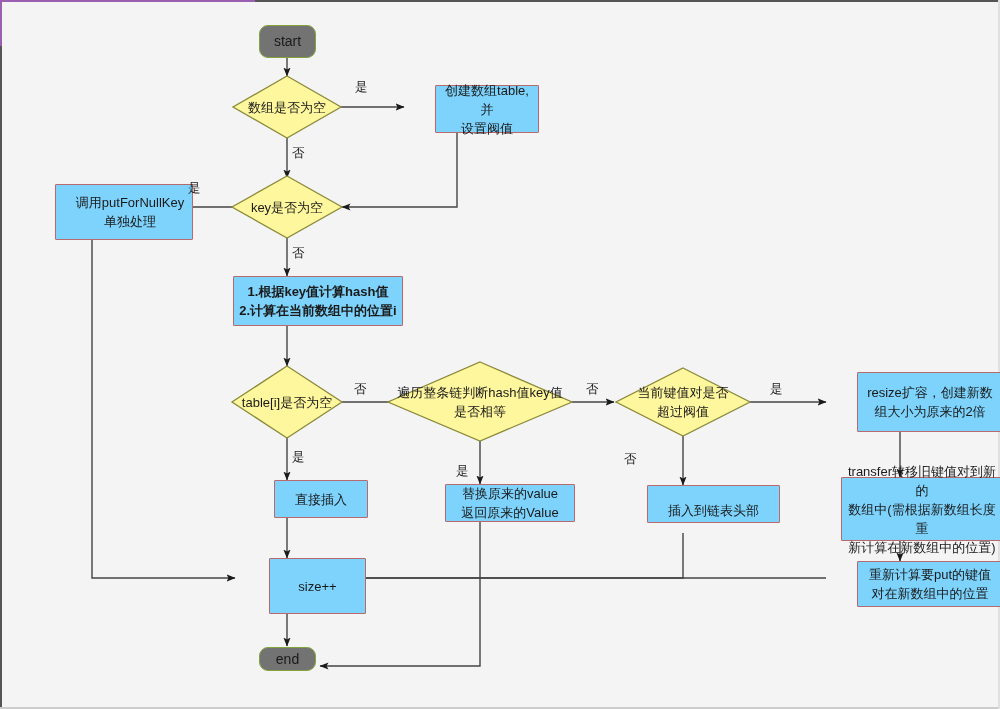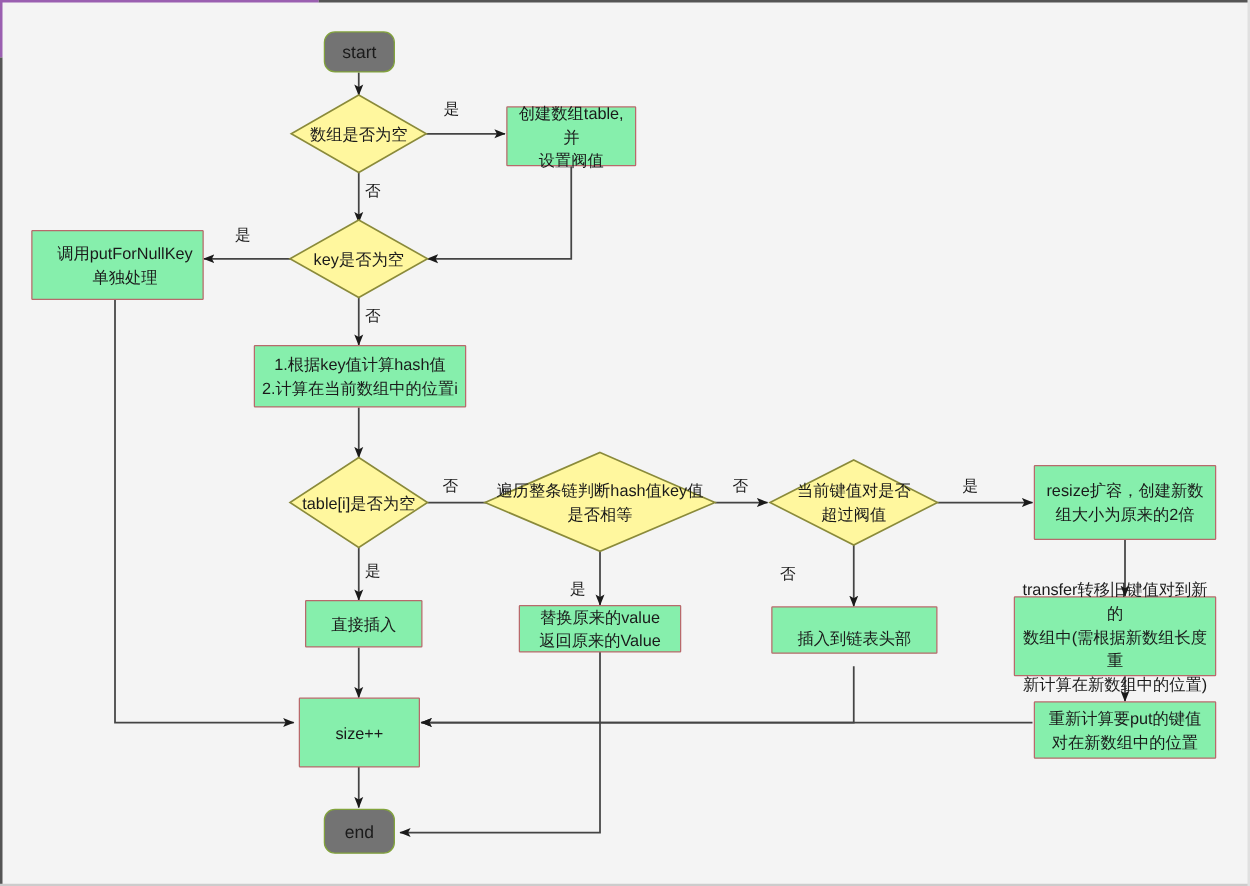--- a/index.html
+++ b/index.html
@@ -60,23 +60,24 @@
     white-space: pre-line;
     padding: 2px 4px;
   }
   .node.terminal {
     background: #737373;
     border: 1.3px solid #82a33d;
     border-radius: 9px;
     font-size: 14px;
   }
   .node.process {
-    background: #86efac;
+    background: #7dd3fc;
     border: 1.3px solid #b8696b;
     border-radius: 1px;
+    margin-left: 30px;
   }
   .node.decision {
     background: transparent;
     border: none;
   }
   .decision .dlabel {
     position: relative;
     z-index: 2;
     width: 100%;
     text-align: center;
@@ -177,21 +178,21 @@
 
   <div class="node decision" style="left:232px; top:176px; width:110px; height:62px;">
     <span class="dlabel">key是否为空</span>
   </div>
 
   <div class="node process" style="left:25px; top:184px; width:138px; height:56px;padding-left:16px;">
     <span>调用putForNullKey
 单独处理</span>
   </div>
 
-  <div class="node process" style="left:203px; top:276px; width:170px; height:50px;">
+  <div class="node process" style="left:203px; top:276px; width:170px; height:50px;font-weight:bold;">
     <span>1.根据key值计算hash值
 2.计算在当前数组中的位置i</span>
   </div>
 
   <div class="node decision" style="left:232px; top:366px; width:110px; height:72px;">
     <span class="dlabel">table[i]是否为空</span>
   </div>
 
   <div class="node decision" style="left:388px; top:362px; width:184px; height:79px;">
     <span class="dlabel">遍历整条链判断hash值key值
@@ -229,21 +230,21 @@
   </div>
 
   <div class="node process" style="left:617px; top:485px; width:133px; height:38px;align-items:flex-end;">
     <span>插入到链表头部</span>
   </div>
 
   <div class="node process" style="left:239px; top:558px; width:97px; height:56px;">
     <span>size++</span>
   </div>
 
-  <div class="node terminal" style="left:259px; top:647px; width:57px; height:36px;justify-content:center;">
+  <div class="node terminal" style="left:259px; top:647px; width:57px; height:24px;justify-content:center;">
     <span>end</span>
   </div>
 
   <div class="elabel" style="left:355px; top:80px;">是</div>
 
   <div class="elabel" style="left:292px; top:146px;">否</div>
 
   <div class="elabel" style="left:188px; top:181px;">是</div>
 
   <div class="elabel" style="left:292px; top:246px;">否</div>

